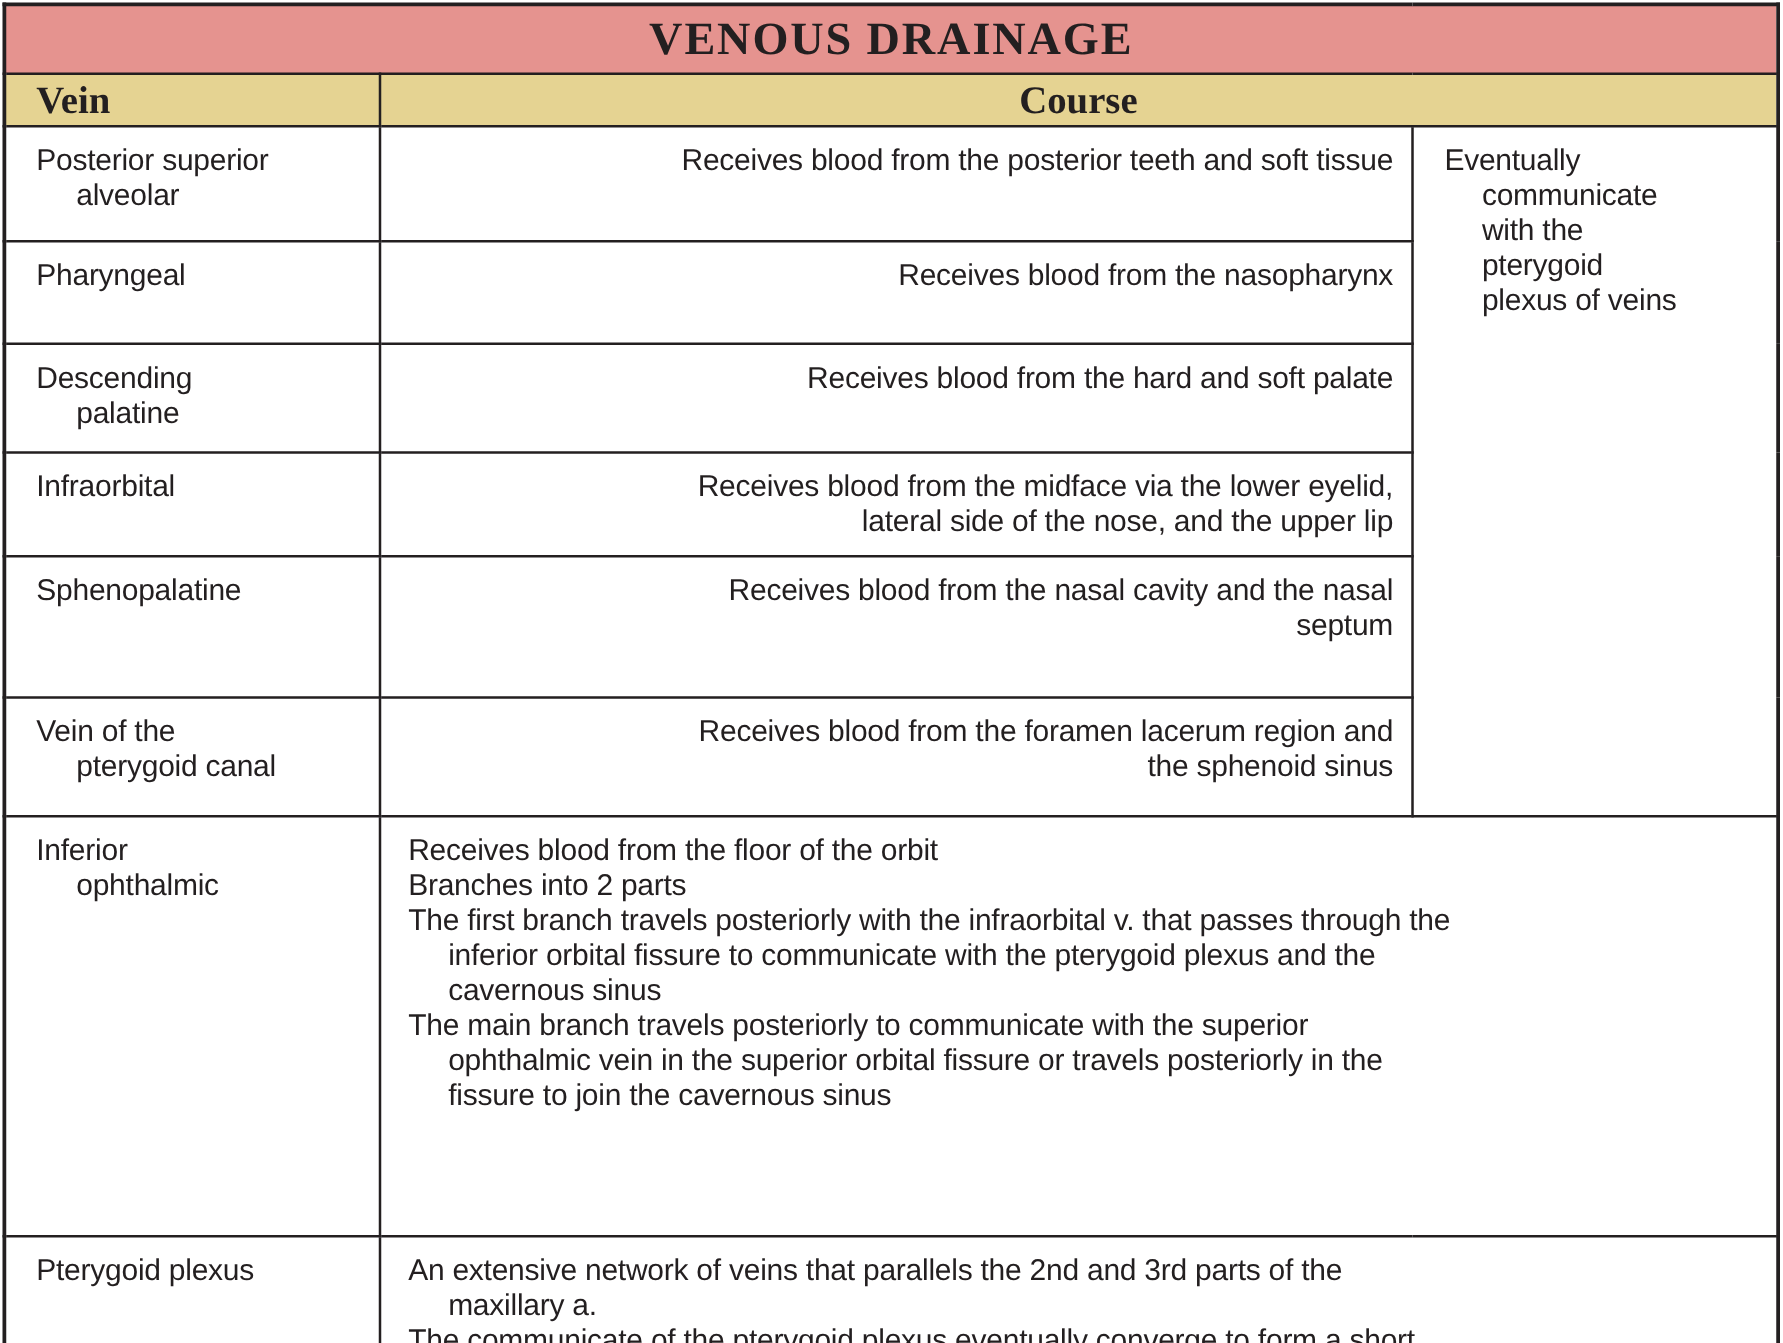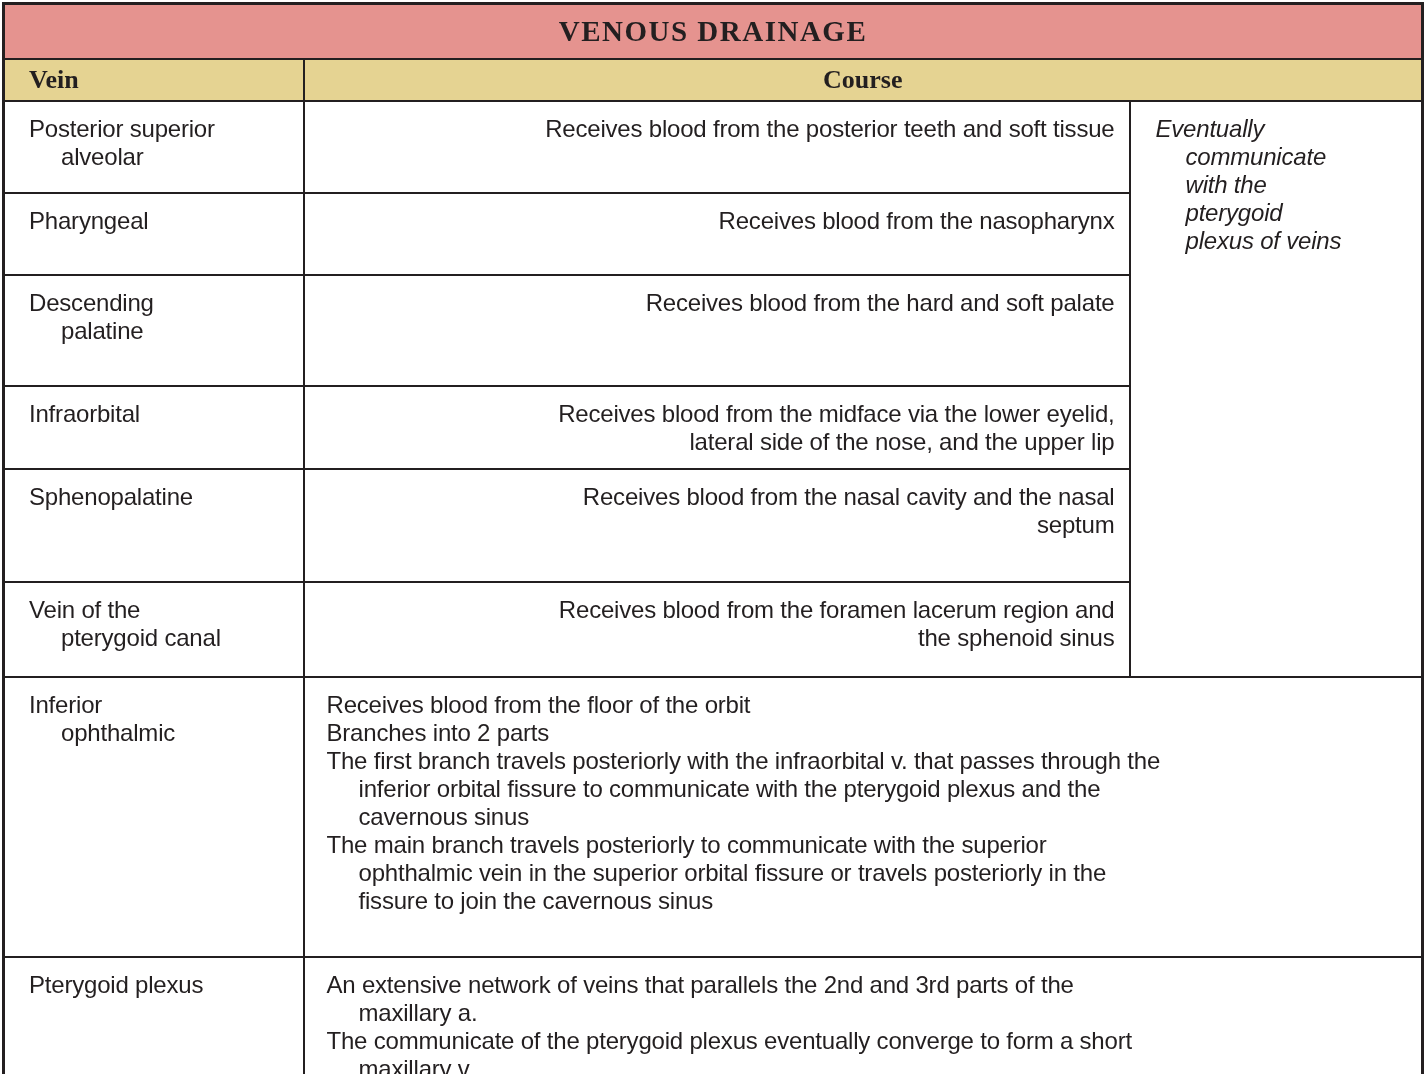--- a/index.html
+++ b/index.html
@@ -28,59 +28,59 @@
     border: 2px solid #231f20;
     vertical-align: top;
     overflow: hidden;
   }
 
   
   tr.r-title { height: 55px; }
   tr.r-head  { height: 42px; }
   tr.r1 { height: 92px; }
   tr.r2 { height: 82px; }
-  tr.r3 { height: 111px; }
+  tr.r3 { height: 87px; }
   tr.r4 { height: 66px; }
   tr.r5 { height: 113px; }
   tr.r6 { height: 95px; }
-  tr.r7 { height: 280px; }
+  tr.r7 { height: 336px; }
   tr.r8 { height: 148px; margin-top: 14px; }
 
   .title-cell {
     background: #e5938f;
     text-align: center;
     vertical-align: middle;
     font-family: "Liberation Serif", serif;
     font-weight: bold;
-    font-size: 29px;
+    font-size: 37px;
     letter-spacing: 1.5px;
   }
   .head-cell {
     background: #e5d392;
     font-family: "Liberation Serif", serif;
     font-weight: bold;
-    font-size: 26px;
+    font-size: 31px;
     vertical-align: middle;
   }
   .head-vein   { padding-left: 24px; text-align: left; }
   .head-course { text-align: center; }
 
   .cell {
     font-size: 24px;
     line-height: 28px;
     letter-spacing: -0.2px;
     padding-top: 13px;
     padding-bottom: 12px;
     padding-right: 14px;
   }
   
   .prewrap { white-space: pre-line; }
   .vein-cell  { padding-left: 56px; text-indent: -32px; }
   .course-cell{ padding-left: 54px; text-indent: -32px; text-align: right; }
-  .note-cell  { padding-left: 55px; padding-right: 8px; text-indent: -30px; font-style: italic; }
+  .note-cell  { padding-left: 55px; padding-right: 8px; text-indent: -30px; }
 
   .course-multi { padding-left: 22px; text-indent: 0; }
   .para {
     white-space: pre-line;
     padding-left: 32px;
     text-indent: -32px;
     margin: 0;
   }
 </style>
 </head>

